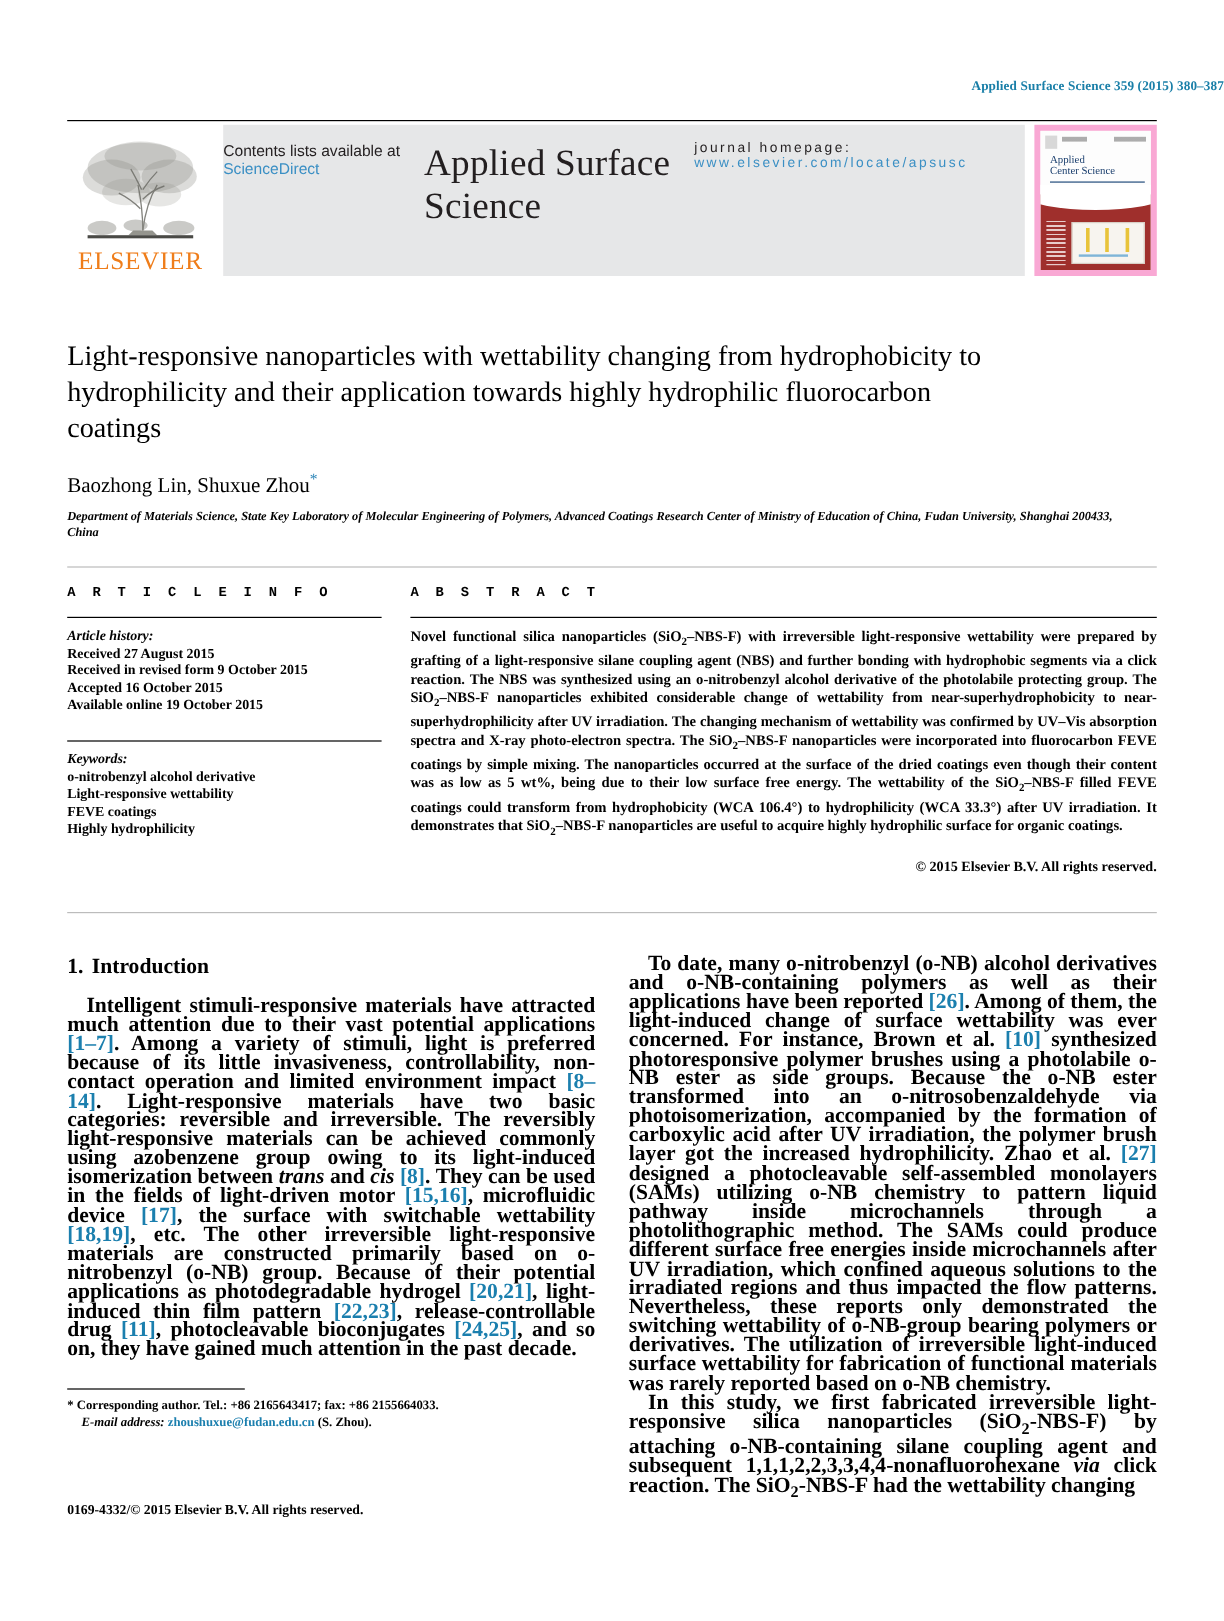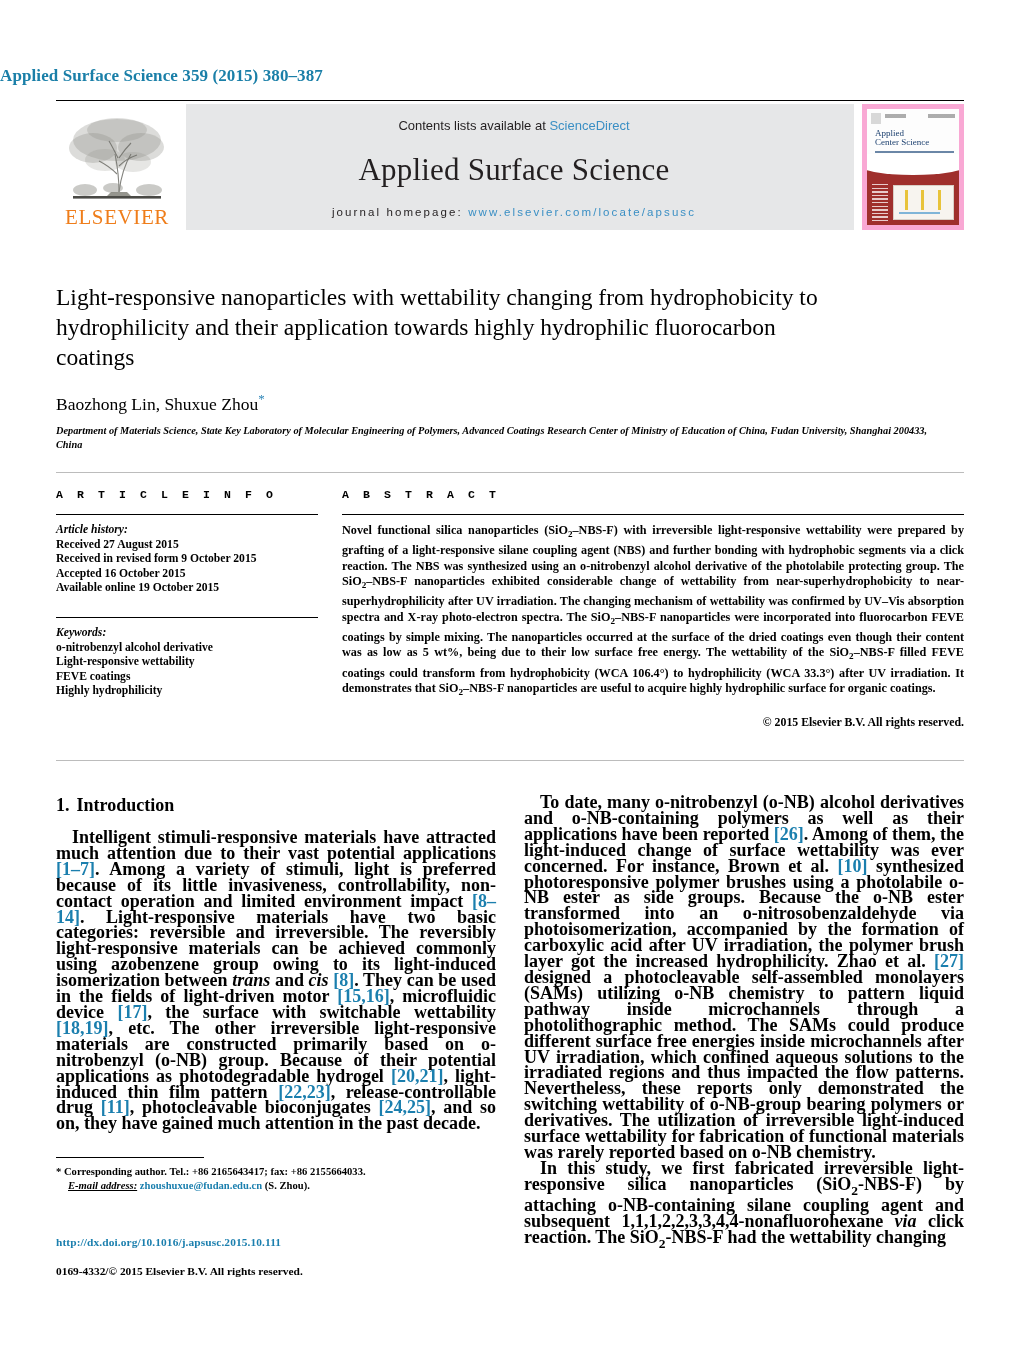--- a/index.html
+++ b/index.html
@@ -17,23 +17,23 @@
   }
   .page {
     position: relative;
     width: 1020px;
     height: 1351px;
     box-sizing: border-box;
   }
 
   
   .runhead {
-    text-align: left;
+    text-align: right;
     color: #1a7fa8;
-    font-size: 17px;
+    font-size: 11px;
     font-weight: bold;
     padding-top: 66px;
     letter-spacing: 0.1px;
   }
 
   
   .masthead-rule {
     position: absolute;
     left: 56px;
     right: 56px;
@@ -70,22 +70,22 @@
     letter-spacing: 0.6px;
     line-height: 1;
     margin-top: 1px;
   }
   .grey-panel {
     flex: 1 1 auto;
     background: #e6e7e8;
     margin-left: 8px;
     margin-right: 8px;
     display: flex;
-    flex-direction: column;
-    align-items: center;
+    flex-direction: row;
+    align-items: flex-start;
     justify-content: space-between;
     padding: 14px 12px 12px 0;
     box-sizing: border-box;
   }
   .contents-line {
     font-size: 13px;
     color: #231f20;
     font-family: "Liberation Sans", sans-serif;
   }
   .sd-link { color: #3a8fc4; }
@@ -314,21 +314,21 @@
     border-top: 1px solid #000;
     margin-bottom: 7px;
   }
   .fn {
     font-size: 10.6px;
     line-height: 14px;
     font-weight: bold;
     padding-left: 12px;
     text-indent: -12px;
   }
-  .fn .ital { font-style: italic; text-decoration: underline; }
+  .fn .ital { font-style: italic; }
   .mail { color: #1b7fae; }
 
   .doi-area {
     position: absolute;
     left: 56px;
     top: 1236px;
     width: 500px;
   }
   .doi {
     font-size: 11.4px;
@@ -480,17 +480,16 @@
   <div class="footnote-area">
     <div class="fn-rule"></div>
     <div class="fn">
       <span>*</span><span> Corresponding author. Tel.: +86 2165643417; fax: +86 2155664033.</span><br>
       <span class="ital">E-mail address:</span>
       <span class="mail">zhoushuxue@fudan.edu.cn</span><span> (S. Zhou).</span>
     </div>
   </div>
 
   <div class="doi-area">
-    <div class="doi">http://dx.doi.org/10.1016/j.apsusc.2015.10.111</div>
     <div class="issn">0169-4332/© 2015 Elsevier B.V. All rights reserved.</div>
   </div>
 
 </div>
 
 </body></html>

